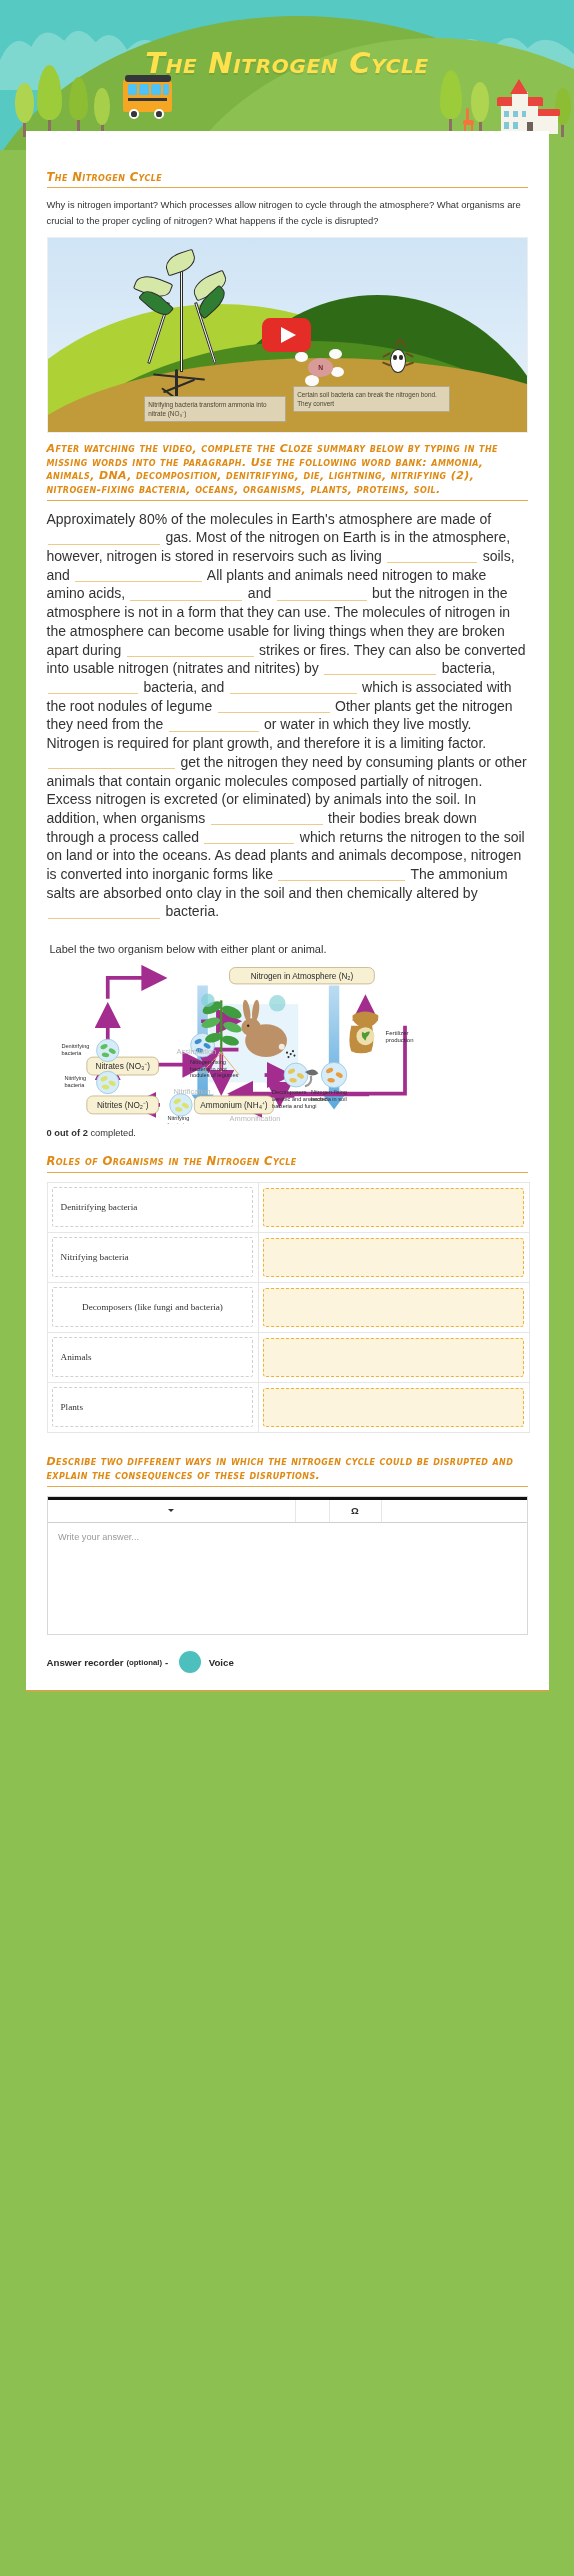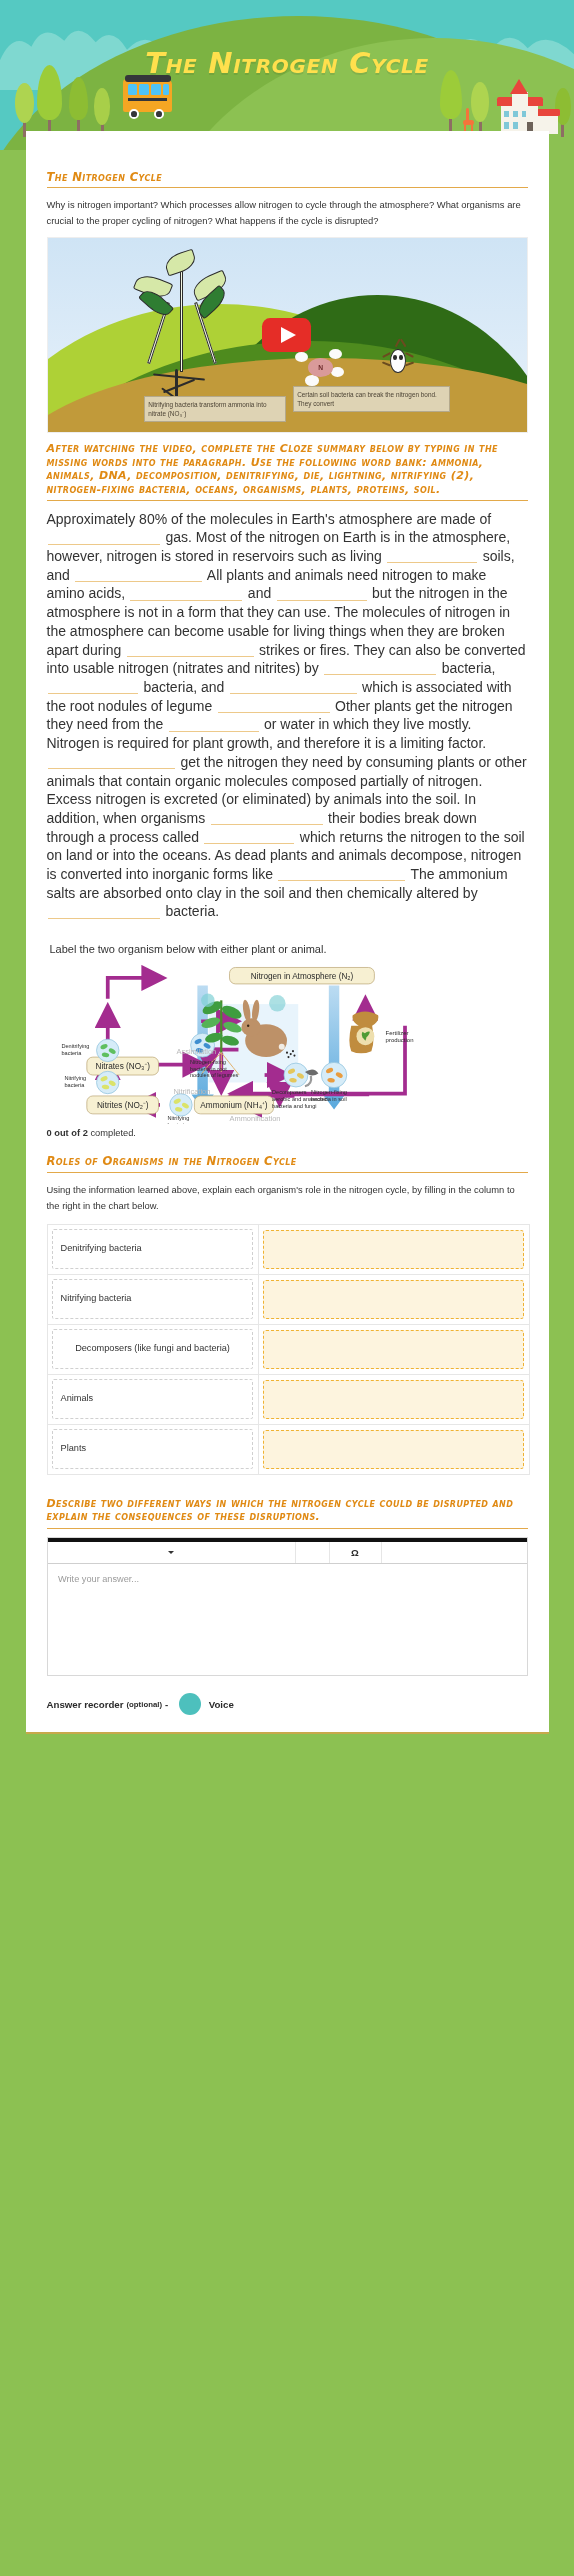--- a/index.html
+++ b/index.html
@@ -129,21 +129,21 @@
   .blank.w170 { min-width:127px; }
 
   
   .label-instr { font-size:11px; line-height:16.4px; margin:19.4px 0 6px 3px; color:#333; }
   .diagram-wrap { width:478px; margin:3px auto 4.5px auto; }
   .diagram { width:478px; height:auto; display:block; }
   .completed { font-size:9.3px; margin:4.5px 0 3px 0; color:#333; }
   .completed b { font-weight:bold;text-align:center; }
 
   
-  table.roles { width:481px; border-collapse:collapse; margin-top:9px; table-layout:fixed; }
+  table.roles { width:481px; border-collapse:collapse; margin-top:9px; table-layout:fixed;font-family:Liberation Serif, serif; }
   table.roles td { border:0.7px solid #e6e6e6; padding:4.5px; vertical-align:middle; }
   td.left-cell { width:211px; }
   td.right-cell { width:271px; }
   .drop-label {
     border:0.7px dashed #d0d0d0; border-radius:2.2px; background:#fff;
     min-height:40px; display:flex; align-items:center; justify-content:center;
     padding:4.5px 7.5px; font-size:9.2px; line-height:13.5px; text-align:center; color:#333;
   }
   .drop-label.leftal { justify-content:flex-start; text-align:left; }
   .drop-zone {
@@ -477,21 +477,20 @@
           </text>
         </svg>
       </div>
 
       <p class="completed">
         <b>0 out of 2</b><span> completed.</span>
       </p>
 
       <h2 class="sec" style="margin-top:16.4px;">Roles of Organisms in the Nitrogen Cycle</h2>
       <div class="rule"></div>
-      <p class="body">Using the information learned above, explain each organism's role in the nitrogen cycle, by filling in the column to the right in the chart below.</p>
 
       <table class="roles">
         <tbody id="roles-body">
             <tr>
               <td class="left-cell">
                 <div class="drop-label leftal">Denitrifying bacteria</div>
               </td>
               <td class="right-cell">
                 <div class="drop-zone"></div>
               </td>

